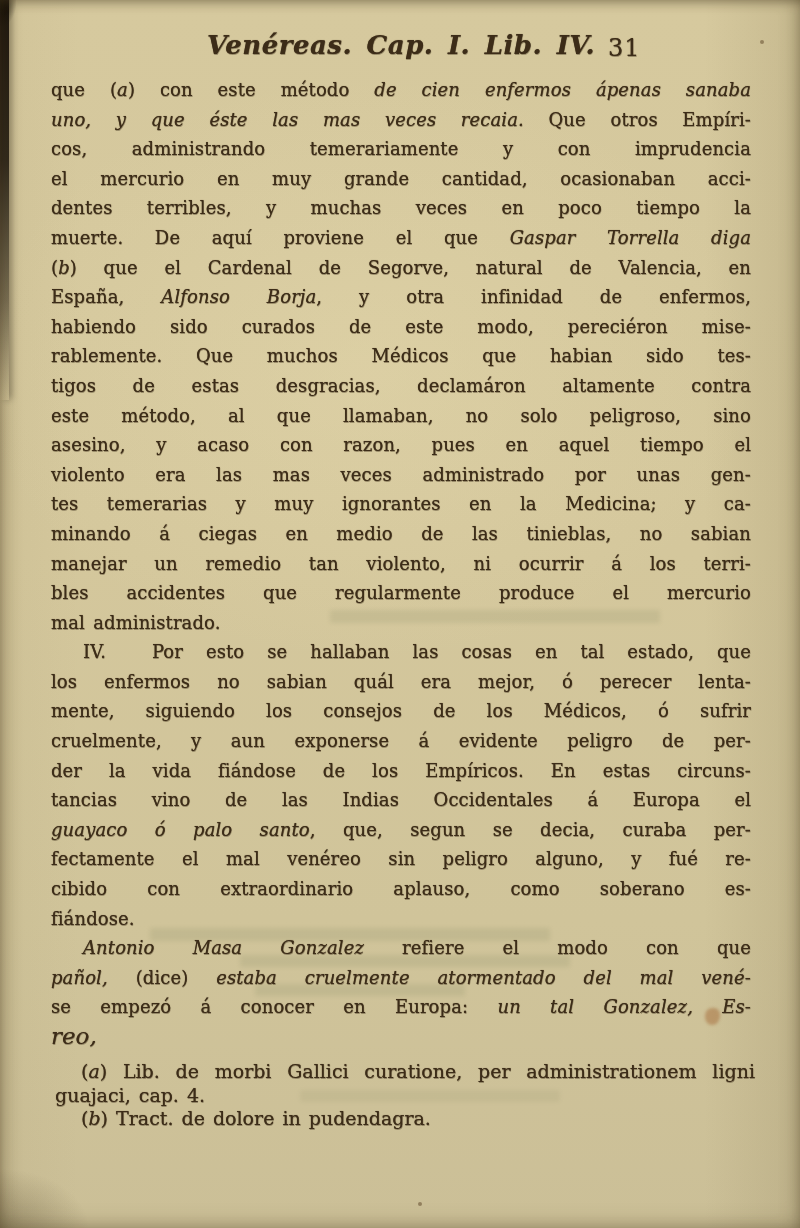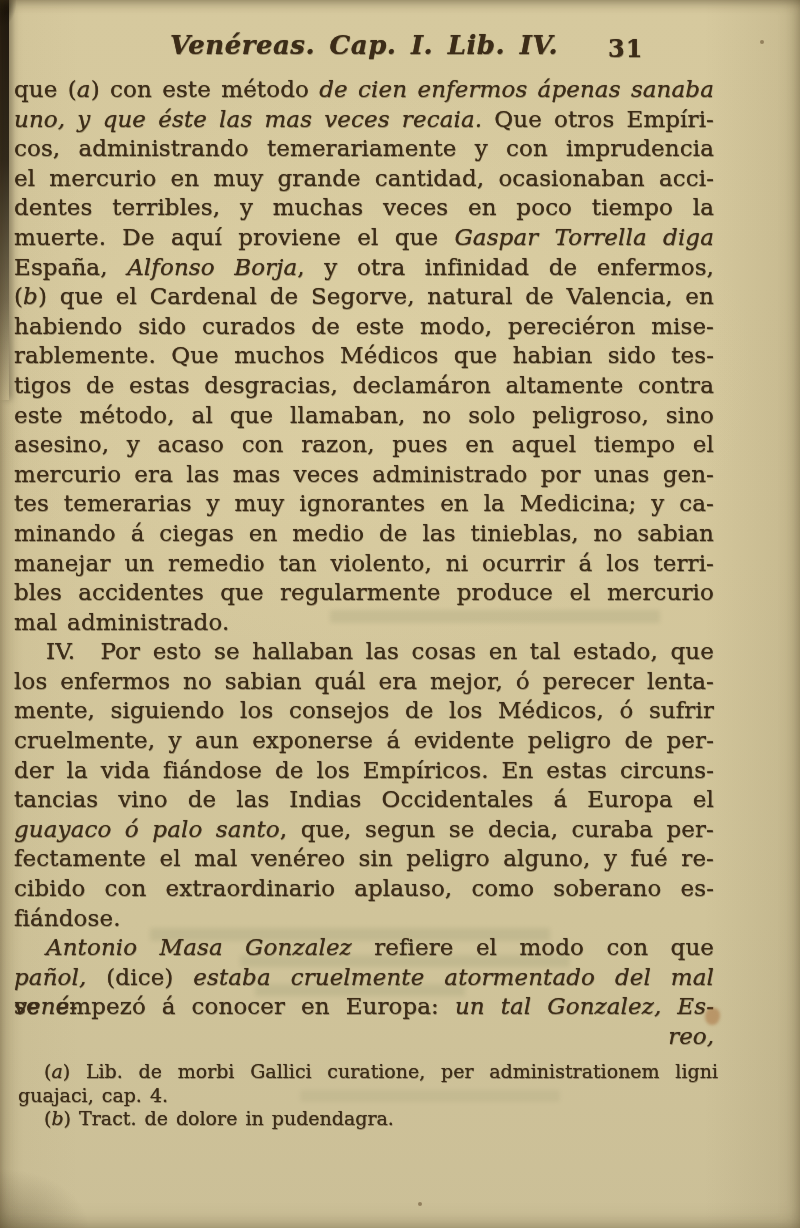--- a/index.html
+++ b/index.html
@@ -21,35 +21,35 @@
       inset 10px 0 18px -12px rgba(60,46,24,0.35);}
   .edge-left{position:absolute;left:0;top:0;width:9px;height:400px;
     background:linear-gradient(180deg, rgba(22,15,8,0.95) 0%, rgba(24,17,9,0.85) 40%, rgba(26,19,10,0.45) 75%, rgba(26,19,10,0) 100%);
     box-shadow:3px 0 7px -1px rgba(26,19,10,0.40);}
   .edge-left::after{content:"";position:absolute;left:0;top:0;width:16px;height:26px;
     background:radial-gradient(ellipse at 0 0, rgba(20,14,7,0.85), rgba(20,14,7,0) 75%);}
   .corner-shadow{position:absolute;left:0;bottom:0;width:90px;height:60px;
     background:radial-gradient(ellipse at 0 100%, rgba(70,58,32,0.35), rgba(70,58,32,0) 70%);}
 
   
-  .ink{text-shadow:0 0 0.8px rgba(58,42,22,0.75), 0.4px 0.5px 0.6px rgba(58,42,22,0.35);}
+  .ink{text-shadow:0 0 0.8px rgba(58,42,22,0.75), 0.4px 0.5px 0.6px rgba(58,42,22,0.35);padding-left:37px;}
 
   .header{position:absolute;top:30px;left:14px;width:700px;height:32px;text-align:center;}
   .htitle{font-style:italic;font-weight:bold;font-size:26px;letter-spacing:0.5px;word-spacing:5px;}
-  .pagenum{position:absolute;top:4px;left:594px;font-size:24px;font-weight:bold;letter-spacing:1px;}
+  .pagenum{position:absolute;top:4px;left:594px;font-size:24px;font-weight:normal;letter-spacing:1px;}
 
-  .textblock{position:absolute;top:75px;left:14px;width:700px;font-size:23px;line-height:29.6px;
+  .textblock{position:absolute;top:75px;left:14px;width:700px;font-size:18px;line-height:29.6px;
     word-spacing:2.5px;letter-spacing:0.1px;}
   .line{text-align:justify;text-align-last:justify;text-justify:inter-word;height:29.6px;overflow:visible;white-space:nowrap;}
   .line.just{white-space:normal;}
   .line.nojust{text-align-last:left;}
   .line.indent{padding-left:32px;}
   .it{font-style:italic;}
 
-  .catchword{position:absolute;top:1022px;left:14px;width:700px;text-align:right;
+  .catchword{position:absolute;top:1022px;left:14px;width:700px;
     font-size:23px;line-height:29.6px;font-style:italic;}
 
   .footnotes{position:absolute;top:1060px;left:18px;width:700px;font-size:19px;line-height:23.5px;
     word-spacing:2px;}
   .fline{text-align:justify;text-align-last:justify;height:23.5px;}
   .fline.nojust{text-align-last:left;}
   .fline.indent{padding-left:26px;}
 
   
   .ghost{position:absolute;background:rgba(112,118,82,0.14);filter:blur(2px);border-radius:3px;pointer-events:none;}
@@ -79,28 +79,28 @@
     <span class="pagenum">31</span>
   </div>
 
   <div class="textblock ink" id="textblock">
       <div class="line just"><span>que (</span><span class="it">a</span><span>) con este método </span><span class="it">de cien enfermos ápenas sanaba</span></div>
       <div class="line just"><span class="it">uno, y que éste las mas veces recaia.</span><span> Que otros Empíri-</span></div>
       <div class="line just"><span>cos, administrando temerariamente y con imprudencia</span></div>
       <div class="line just"><span>el mercurio en muy grande cantidad, ocasionaban acci-</span></div>
       <div class="line just"><span>dentes terribles, y muchas veces en poco tiempo la</span></div>
       <div class="line just"><span>muerte. De aquí proviene el que </span><span class="it">Gaspar Torrella diga</span></div>
+      <div class="line just"><span>(</span><span class="it">b</span><span>) que el Cardenal de Segorve, natural de Valencia, en</span></div>
       <div class="line just"><span>España, </span><span class="it">Alfonso Borja</span><span>, y otra infinidad de enfermos,</span></div>
-      <div class="line just"><span>(</span><span class="it">b</span><span>) que el Cardenal de Segorve, natural de Valencia, en</span></div>
       <div class="line just"><span>habiendo sido curados de este modo, pereciéron mise-</span></div>
       <div class="line just"><span>rablemente. Que muchos Médicos que habian sido tes-</span></div>
       <div class="line just"><span>tigos de estas desgracias, declamáron altamente contra</span></div>
       <div class="line just"><span>este método, al que llamaban, no solo peligroso, sino</span></div>
       <div class="line just"><span>asesino, y acaso con razon, pues en aquel tiempo el</span></div>
-      <div class="line just"><span>mercurio era las mas veces administrado por unas gen-</span></div>
+      <div class="line just"><span>violento era las mas veces administrado por unas gen-</span></div>
       <div class="line just"><span>tes temerarias y muy ignorantes en la Medicina; y ca-</span></div>
       <div class="line just"><span>minando á ciegas en medio de las tinieblas, no sabian</span></div>
       <div class="line just"><span>manejar un remedio tan violento, ni ocurrir á los terri-</span></div>
       <div class="line just"><span>bles accidentes que regularmente produce el mercurio</span></div>
       <div class="line nojust"><span>mal administrado.</span></div>
       <div class="line indent just"><span>IV.&nbsp; Por esto se hallaban las cosas en tal estado, que</span></div>
       <div class="line just"><span>los enfermos no sabian quál era mejor, ó perecer lenta-</span></div>
       <div class="line just"><span>mente, siguiendo los consejos de los Médicos, ó sufrir</span></div>
       <div class="line just"><span>cruelmente, y aun exponerse á evidente peligro de per-</span></div>
       <div class="line just"><span>der la vida fiándose de los Empíricos. En estas circuns-</span></div>

